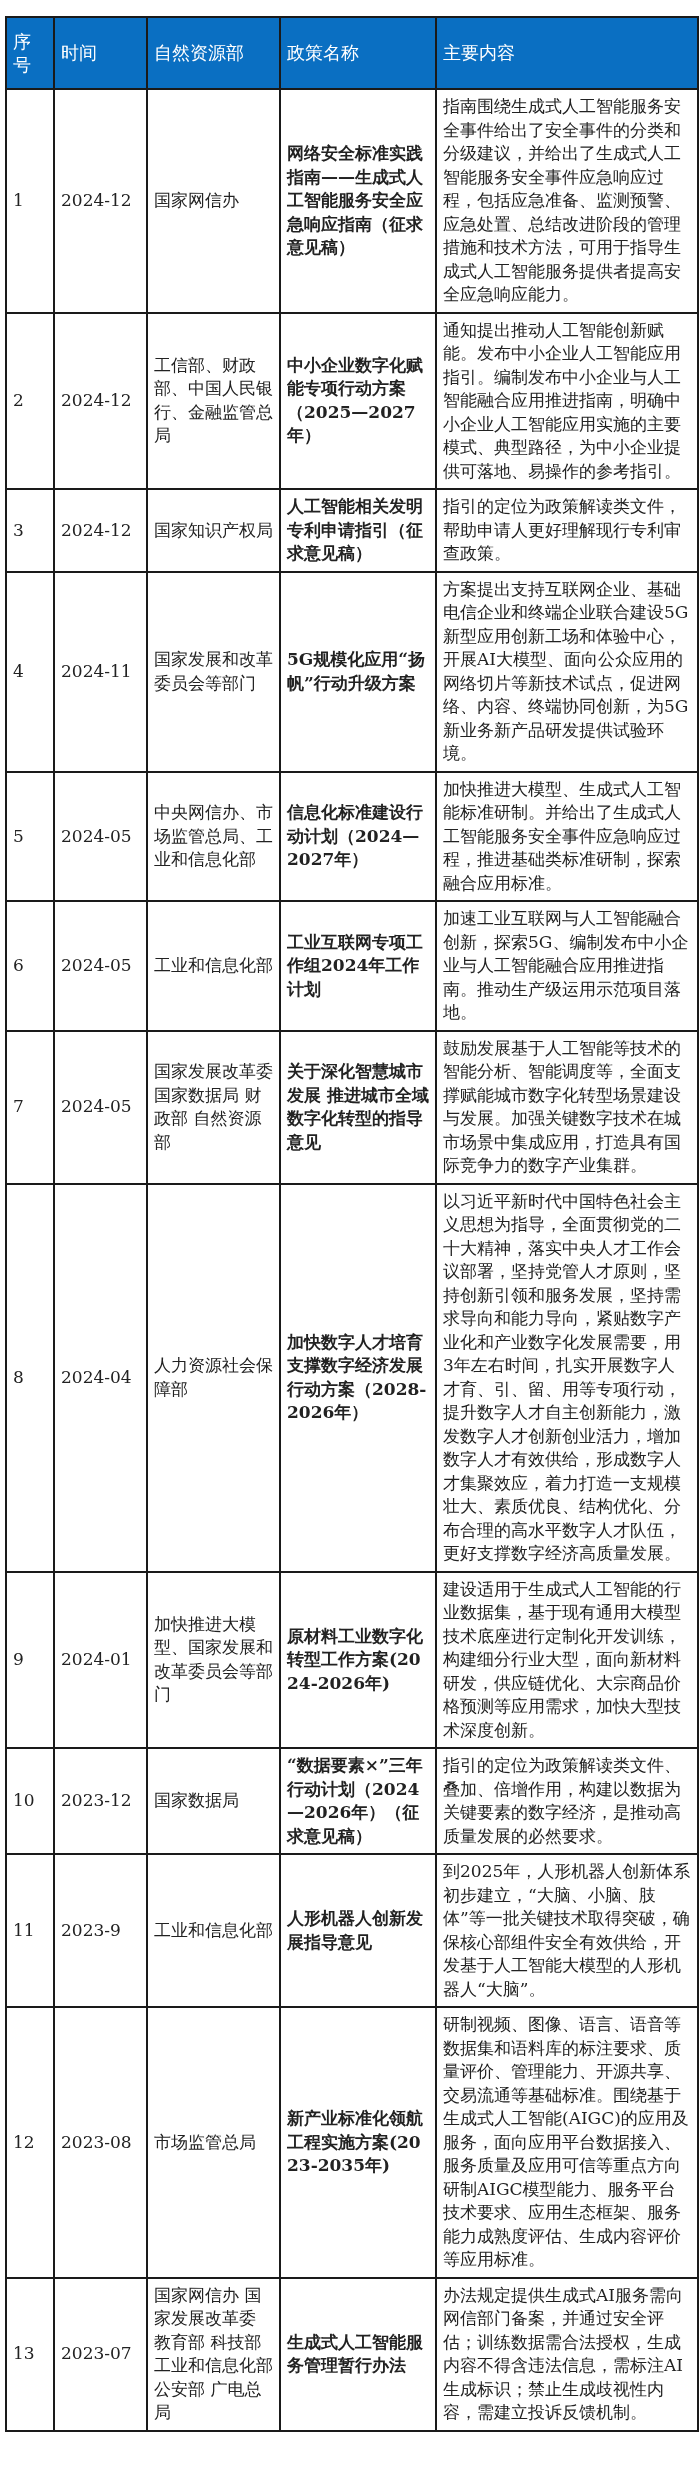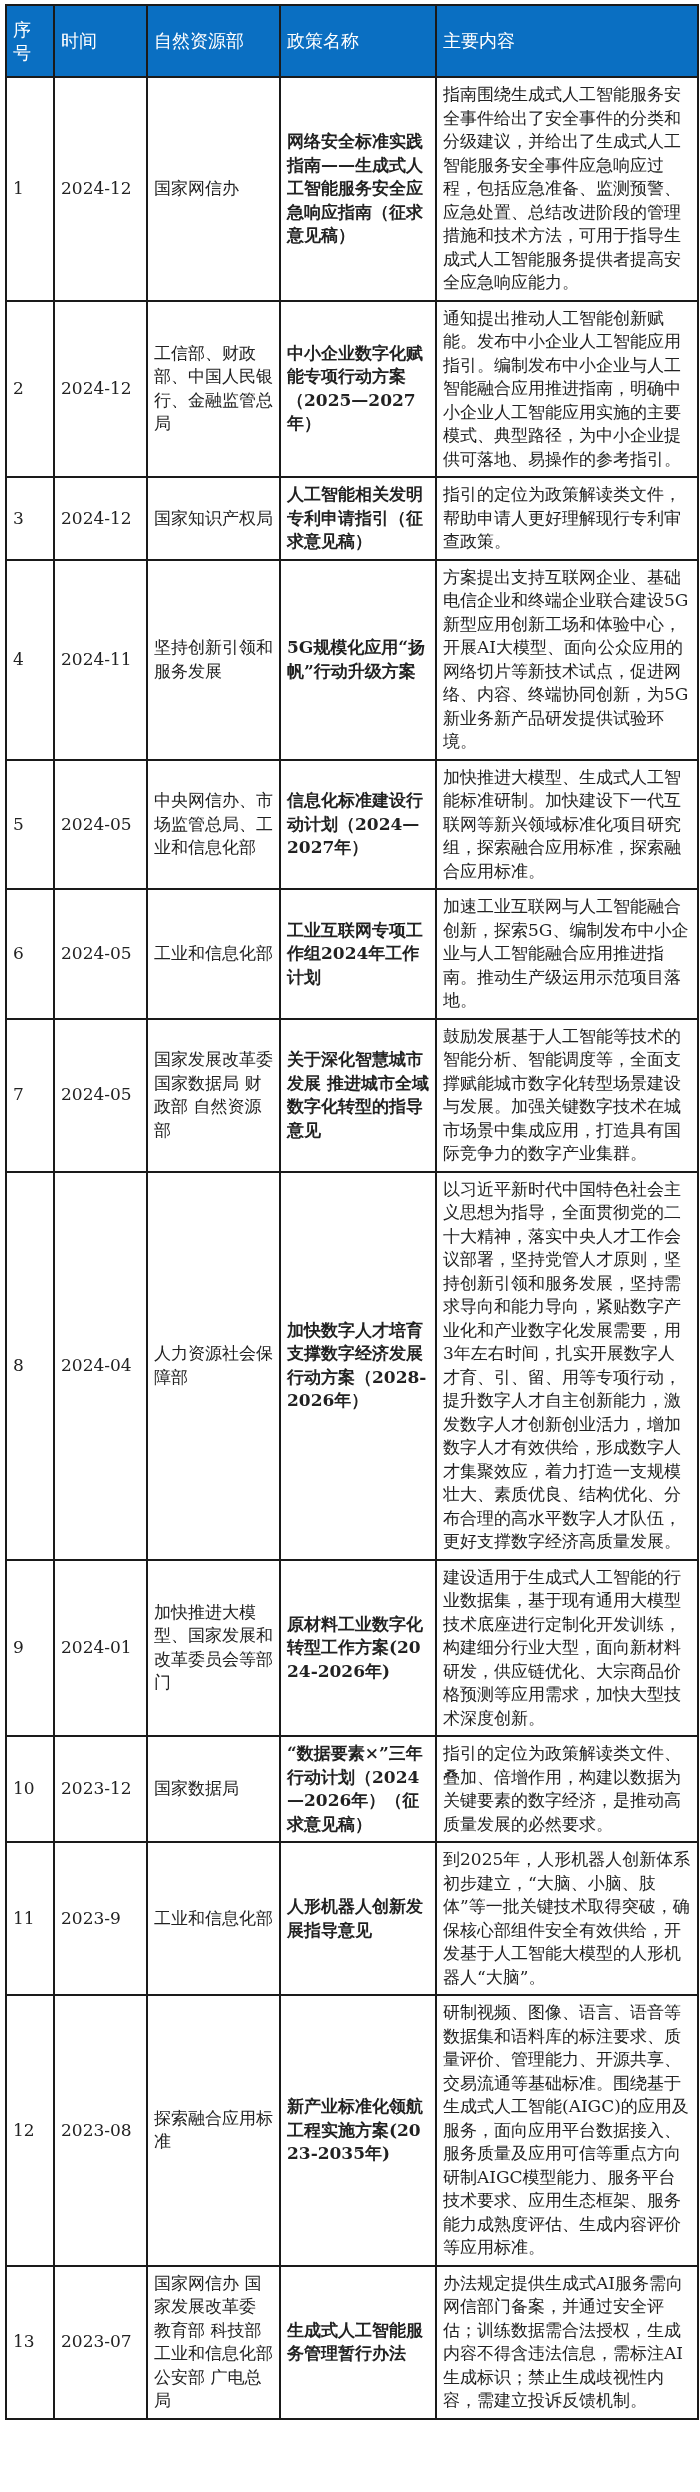--- a/index.html
+++ b/index.html
@@ -1,17 +1,17 @@
 <!DOCTYPE html>
 <html><head>
 <meta charset="utf-8">
 <style>
   html, body { margin: 0; padding: 0; background: #ffffff; }
   body { width: 700px; height: 2492px; overflow: hidden; }
-  .wrap { padding: 4px 3px 0 5px; }
+  .wrap { padding: 16px 3px 0 5px; }
   table.policy {
     border-collapse: collapse;
     width: 692px;
     table-layout: fixed;
     font-family: "DejaVu Serif", "Liberation Serif", serif;
     font-size: 17px;
     color: #222222;
   }
   table.policy th, table.policy td {
     border: 2px solid #1a1a1a;
@@ -78,30 +78,30 @@
       <tr>
         <td>3</td>
         <td>2024-12</td>
         <td class="org">国家知识产权局</td>
         <td class="name">人工智能相关发明专利申请指引（征求意见稿）</td>
         <td class="content">指引的定位为政策解读类文件，帮助申请人更好理解现行专利审查政策。</td>
       </tr>
       <tr>
         <td>4</td>
         <td>2024-11</td>
-        <td class="org">坚持创新引领和服务发展</td>
+        <td class="org">国家发展和改革委员会等部门</td>
         <td class="name">5G规模化应用“扬帆”行动升级方案</td>
         <td class="content">方案提出支持互联网企业、基础电信企业和终端企业联合建设5G新型应用创新工场和体验中心，开展AI大模型、面向公众应用的网络切片等新技术试点，促进网络、内容、终端协同创新，为5G新业务新产品研发提供试验环境。</td>
       </tr>
       <tr>
         <td>5</td>
         <td>2024-05</td>
         <td class="org">中央网信办、市场监管总局、工业和信息化部</td>
         <td class="name">信息化标准建设行动计划（2024—2027年）</td>
-        <td class="content">加快推进大模型、生成式人工智能标准研制。加快建设下一代互联网等新兴领域标准化项目研究组，探索融合应用标准，探索融合应用标准。</td>
+        <td class="content">加快推进大模型、生成式人工智能标准研制。并给出了生成式人工智能服务安全事件应急响应过程，推进基础类标准研制，探索融合应用标准。</td>
       </tr>
       <tr>
         <td>6</td>
         <td>2024-05</td>
         <td class="org">工业和信息化部</td>
         <td class="name">工业互联网专项工作组2024年工作计划</td>
         <td class="content">加速工业互联网与人工智能融合创新，探索5G、编制发布中小企业与人工智能融合应用推进指南。推动生产级运用示范项目落地。</td>
       </tr>
       <tr>
         <td>7</td>
@@ -134,21 +134,21 @@
       <tr>
         <td>11</td>
         <td>2023-9</td>
         <td class="org">工业和信息化部</td>
         <td class="name">人形机器人创新发展指导意见</td>
         <td class="content">到2025年，人形机器人创新体系初步建立，“大脑、小脑、肢体”等一批关键技术取得突破，确保核心部组件安全有效供给，开发基于人工智能大模型的人形机器人“大脑”。</td>
       </tr>
       <tr>
         <td>12</td>
         <td>2023-08</td>
-        <td class="org">探索融合应用标准</td>
+        <td class="org">市场监管总局</td>
         <td class="name">新产业标准化领航工程实施方案(2023-2035年)</td>
         <td class="content">研制视频、图像、语言、语音等数据集和语料库的标注要求、质量评价、管理能力、开源共享、交易流通等基础标准。围绕基于生成式人工智能(AIGC)的应用及服务，面向应用平台数据接入、服务质量及应用可信等重点方向研制AIGC模型能力、服务平台技术要求、应用生态框架、服务能力成熟度评估、生成内容评价等应用标准。</td>
       </tr>
       <tr>
         <td>13</td>
         <td>2023-07</td>
         <td class="org">国家网信办 国家发展改革委 教育部 科技部 工业和信息化部 公安部 广电总局</td>
         <td class="name">生成式人工智能服务管理暂行办法</td>
         <td class="content">办法规定提供生成式AI服务需向网信部门备案，并通过安全评估；训练数据需合法授权，生成内容不得含违法信息，需标注AI生成标识；禁止生成歧视性内容，需建立投诉反馈机制。</td>
       </tr>

